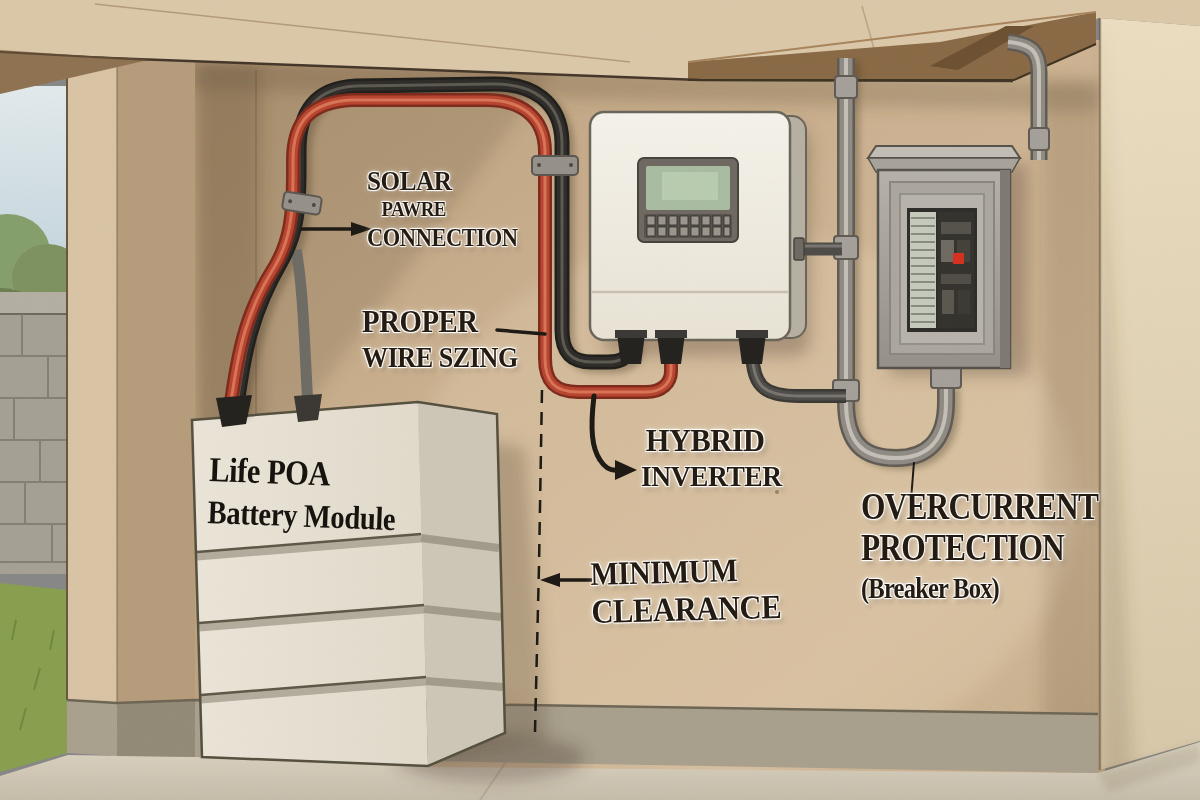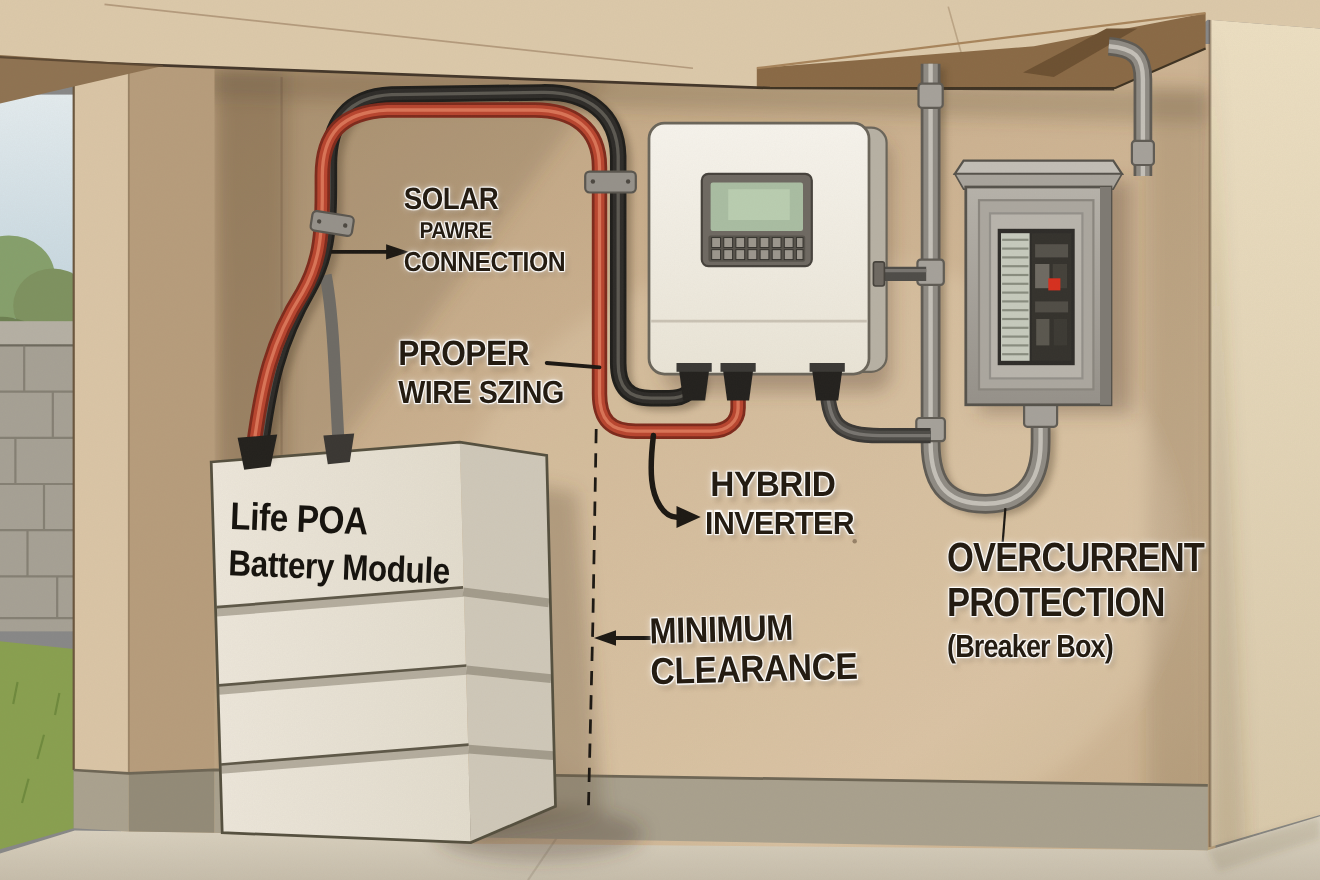--- a/index.html
+++ b/index.html
@@ -1,17 +1,17 @@
 <!DOCTYPE html>
 <html><head>
 <meta charset="utf-8">
 <style>
   html,body{margin:0;padding:0;background:#888;}
   #stage{position:relative;width:1200px;height:800px;overflow:hidden;
-         font-family:Liberation Sans, sans-serif;}
+         font-family:Liberation Serif, serif;}
   #scene{position:absolute;left:0;top:0;}
   .lbl{position:absolute;font-weight:bold;color:#241c12;line-height:1.04;
        transform-origin:top left;letter-spacing:-0.5px;white-space:nowrap;}
   .halo{text-shadow:-1px -1px 1px rgba(255,255,255,.9), 1px -1px 1px rgba(255,255,255,.9),
         -1px 1px 1px rgba(255,255,255,.9), 1px 1px 1px rgba(255,255,255,.9),
         0 0 7px rgba(255,255,255,.75), 3px 4px 5px rgba(110,90,65,.4);}
   #lbl-solar{left:367px;top:166px;transform:scaleX(.9);}
   #lbl-solar .l1{font-size:28px;} #lbl-solar .l2{font-size:21px;margin:4px 0 0 16px;}
   #lbl-solar .l3{font-size:25px;margin-top:4px;}
   #lbl-proper{left:362px;top:305px;transform:scaleX(.9);}

